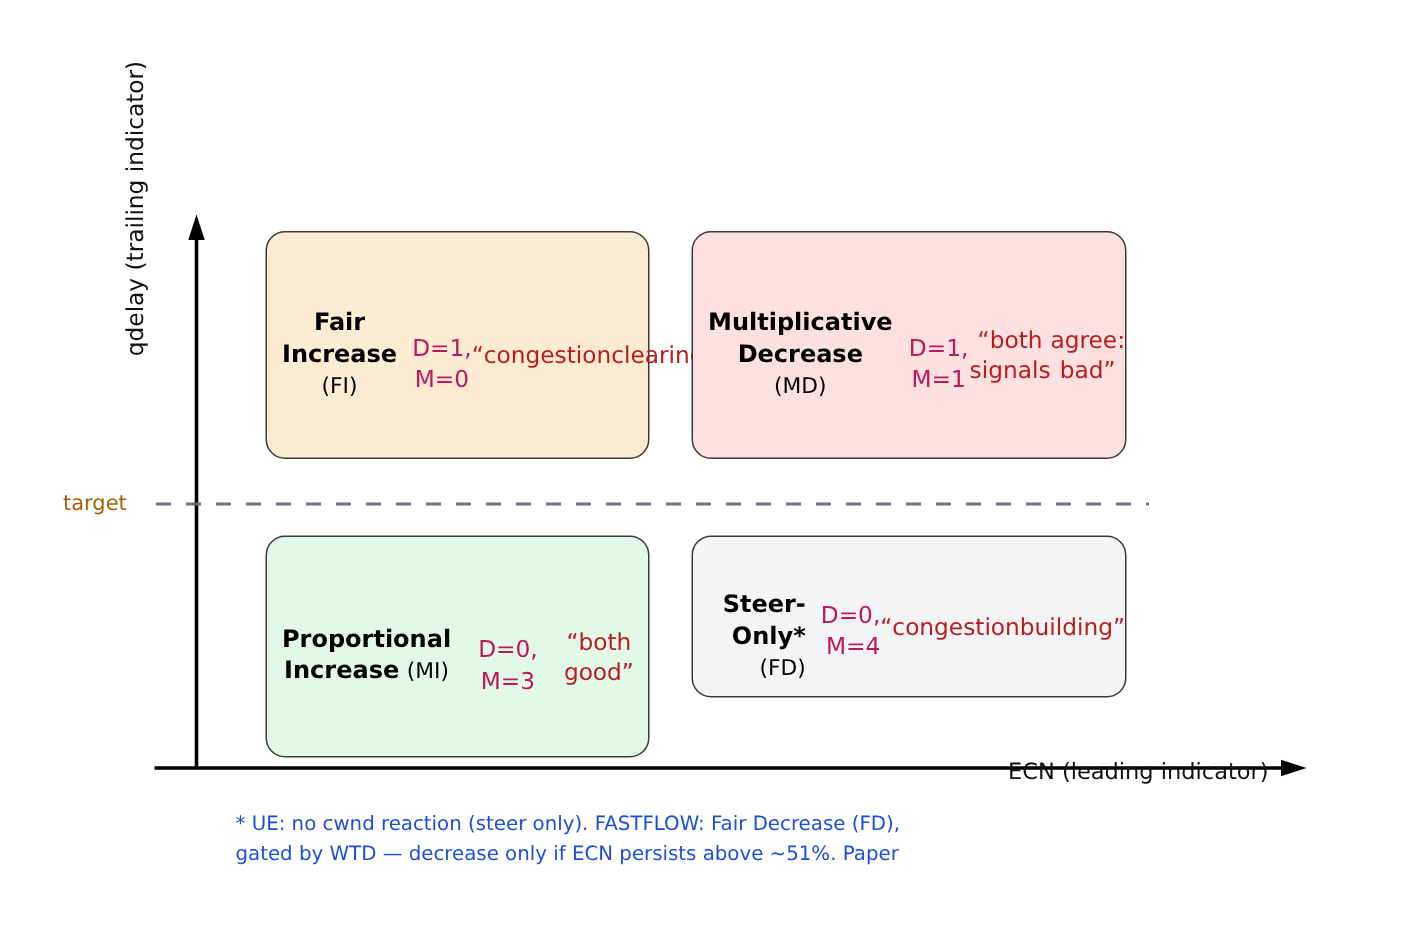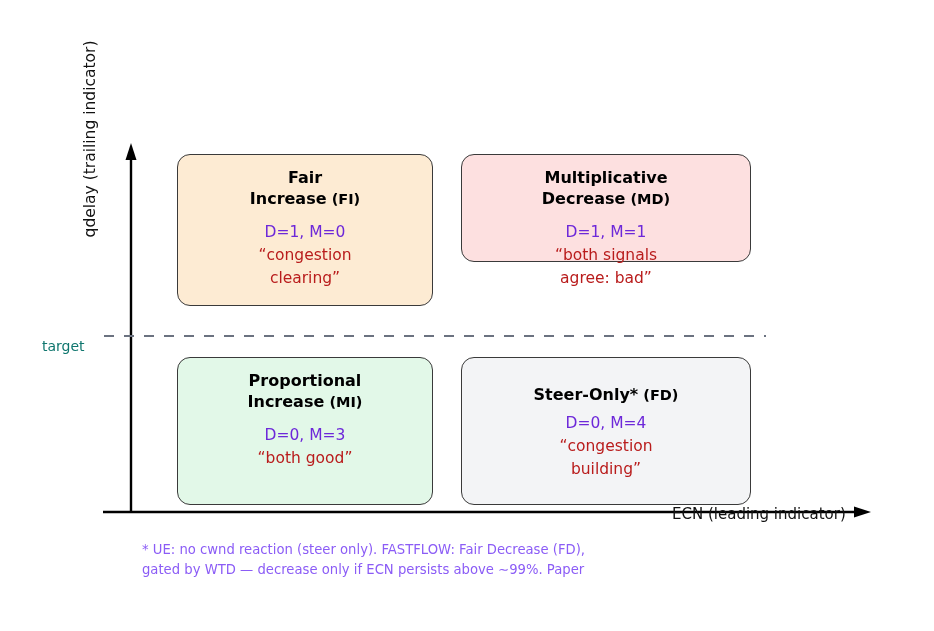--- a/index.html
+++ b/index.html
@@ -46,83 +46,83 @@
     position: absolute;
     left: 672px;
     top: 505px;
     font-size: 15px;
     color: #111111;
     white-space: nowrap;
   }
   .target-label {
     position: absolute;
     left: 42px;
-    top: 338px;
+    top: 328px;
     font-size: 14px;
-    color: #0f766e;
+    color: #a16207;
     white-space: nowrap;
   }
 
   
   .quadrant {
     position: absolute;
     box-sizing: border-box;
     border: 1.3px solid #3a3a3a;
     border-radius: 13px;
     display: flex;
-    flex-direction: column;
+    flex-direction: row;
     align-items: center;
     justify-content: flex-start;
     text-align: center;
     padding-top: 12px;
   }
   .q-title {
     font-size: 16px;
     line-height: 1.32;
     color: #000000;
     font-weight: normal;
     padding: 0 10px;
   }
   .q-title b {
     font-weight: bold;
   }
   .q-title .code {
-    font-weight: bold;
+    font-weight: normal;
     font-size: 14.5px;
   }
   .q-flags {
     font-size: 15.5px;
-    color: #6d28d9;
+    color: #be185d;
     margin-top: 13px;
     line-height: 1.35;
   }
   .q-quote {
     font-size: 15.5px;
     color: #b91c1c;
     line-height: 1.32;
     margin-top: 2px;
   }
 
   #q-fi  { left: 177px; top: 154px; width: 256px; height: 152px; background: #fdebd3; }
-  #q-md  { left: 461px; top: 154px; width: 290px; height: 108px; background: #fde0e0; }
+  #q-md  { left: 461px; top: 154px; width: 290px; height: 152px; background: #fde0e0; }
   #q-mi  { left: 177px; top: 357px; width: 256px; height: 148px; background: #e2f8e8; }
-  #q-fd  { left: 461px; top: 357px; width: 290px; height: 148px; background: #f3f4f6; }
+  #q-fd  { left: 461px; top: 357px; width: 290px; height: 108px; background: #f3f4f6; text-align: right; }
 
   #q-fd .q-title { padding-top: 14px; }
   #q-fd .q-flags { margin-top: 8px; }
 
   
   .footnote {
     position: absolute;
-    left: 142px;
+    left: 157px;
     top: 540px;
     width: 500px;
     font-size: 13.2px;
     line-height: 1.55;
-    color: #8b5cf6;
+    color: #1d4ed8;
   }
   .footnote div { white-space: nowrap; }
 </style>
 </head>
 <body>
 
 <div id="canvas">
 
   <svg class="axis-svg" viewBox="0 0 934 631" xmlns="http://www.w3.org/2000/svg">
 
@@ -178,16 +178,16 @@
       <b>Steer-Only*</b>
       <span class="code">(FD)</span>
     </div>
     <div class="q-flags">D=0, M=4</div>
     <div class="q-quote">“congestion</div>
     <div class="q-quote">building”</div>
   </div>
 
   <div class="footnote">
     <div>* UE: no cwnd reaction (steer only). FASTFLOW: Fair Decrease (FD),</div>
-    <div>gated by WTD — decrease only if ECN persists above ∼99%. Paper</div>
+    <div>gated by WTD — decrease only if ECN persists above ∼51%. Paper</div>
   </div>
 
 </div>
 
 </body></html>

